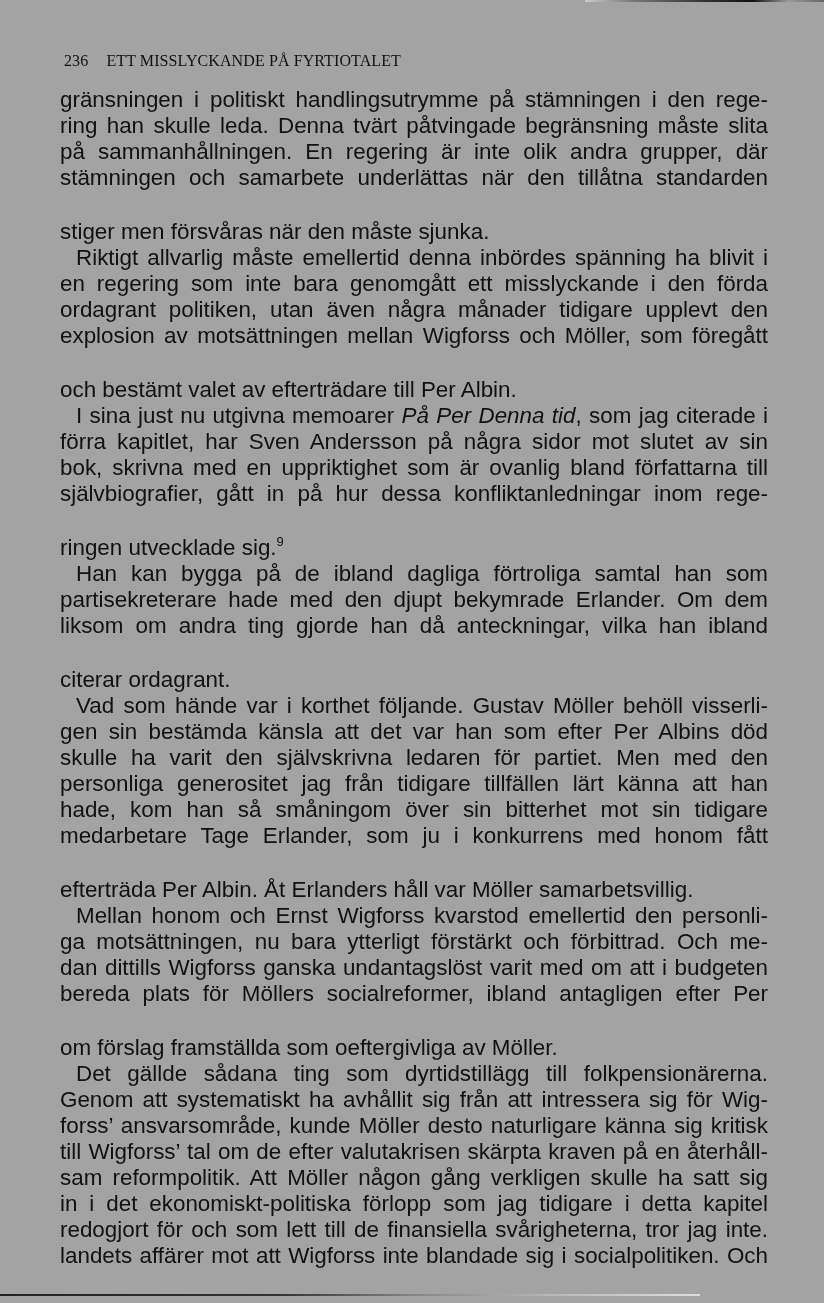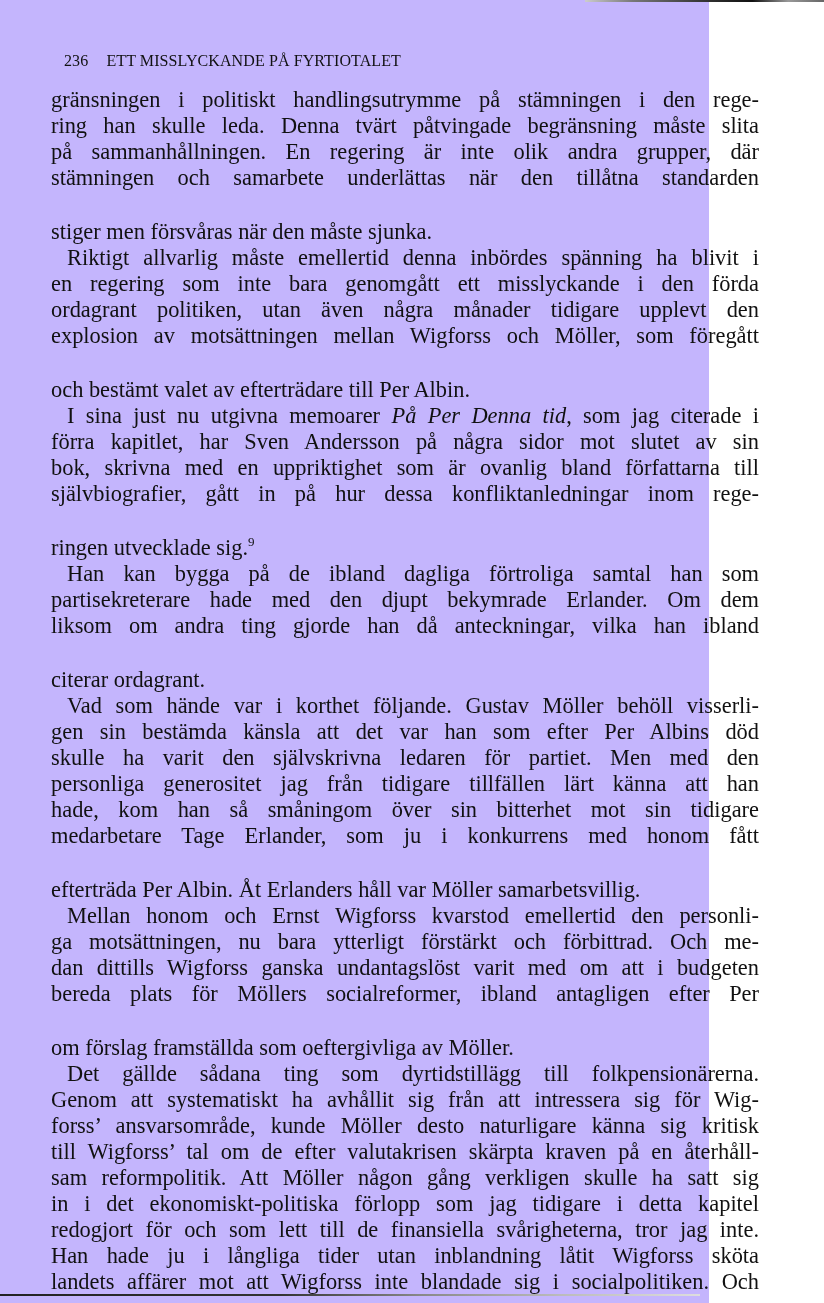--- a/index.html
+++ b/index.html
@@ -1,22 +1,22 @@
 <!DOCTYPE html>
 <html><head>
   <meta charset="utf-8">
   <style>
     html, body { margin: 0; padding: 0; background: #ffffff; }
     body { width: 824px; height: 1303px; position: relative; overflow: hidden; }
-    .page { position: absolute; left: 0; top: 0; width: 709px; height: 1303px; background: #c4b5fd; color: #111; }
+    .page { position: absolute; left: 0; top: 0; width: 824px; height: 1303px; background: #a3a3a3; color: #111; }
     .top-rule { position: absolute; left: 585px; top: 0; width: 239px; height: 2px; background: linear-gradient(90deg, #ccc 0%, #777 20%, #333 50%, #111 70%, #999 85%, #666 100%); }
     .bottom-rule { position: absolute; left: 0; top: 1294px; width: 700px; height: 2px; background: linear-gradient(90deg, #222 0%, #333 40%, #888 60%, #bbb 80%, #ddd 100%); }
     .running-head { position: absolute; left: 64px; top: 52px; font-family: "Liberation Serif", serif; font-size: 16px; letter-spacing: 0.1px; color: #111; white-space: nowrap; }
     .running-head .pno { margin-right: 14px; }
-    .body-text { position: absolute; left: 51px; top: 87px; width: 708px; font-family: Liberation Serif, serif; font-size: 22.4px; line-height: 26px; color: #111; }
+    .body-text { position: absolute; left: 60px; top: 87px; width: 708px; font-family: Liberation Sans, sans-serif; font-size: 22.4px; line-height: 26px; color: #111; }
     .line { display: block; height: 26px; white-space: nowrap; text-align: justify; text-align-last: justify; }
     .line.last { text-align-last: left; margin-top: 28px; }
     .line.indent { padding-left: 16px; }
     sup { font-size: 13px; line-height: 0; vertical-align: 9px; }
     em { font-style: italic; }
   </style>
 </head>
 <body>
 
 <div class="page">
@@ -72,19 +72,18 @@
         <span class="line last">om förslag framställda som oeftergivliga av Möller.</span>
       </div>
       <div>
         <span class="line indent">Det gällde sådana ting som dyrtidstillägg till folkpensionärerna.</span>
         <span class="line">Genom att systematiskt ha avhållit sig från att intressera sig för Wig-</span>
         <span class="line">forss’ ansvarsområde, kunde Möller desto naturligare känna sig kritisk</span>
         <span class="line">till Wigforss’ tal om de efter valutakrisen skärpta kraven på en återhåll-</span>
         <span class="line">sam reformpolitik. Att Möller någon gång verkligen skulle ha satt sig</span>
         <span class="line">in i det ekonomiskt-politiska förlopp som jag tidigare i detta kapitel</span>
         <span class="line">redogjort för och som lett till de finansiella svårigheterna, tror jag inte.</span>
-        <span class="line">Han hade ju i långliga tider utan inblandning låtit Wigforss sköta</span>
         <span class="line">landets affärer mot att Wigforss inte blandade sig i socialpolitiken. Och</span>
       </div>
     </div>
 
   <div class="bottom-rule"></div>
 </div>
 
 </body></html>

